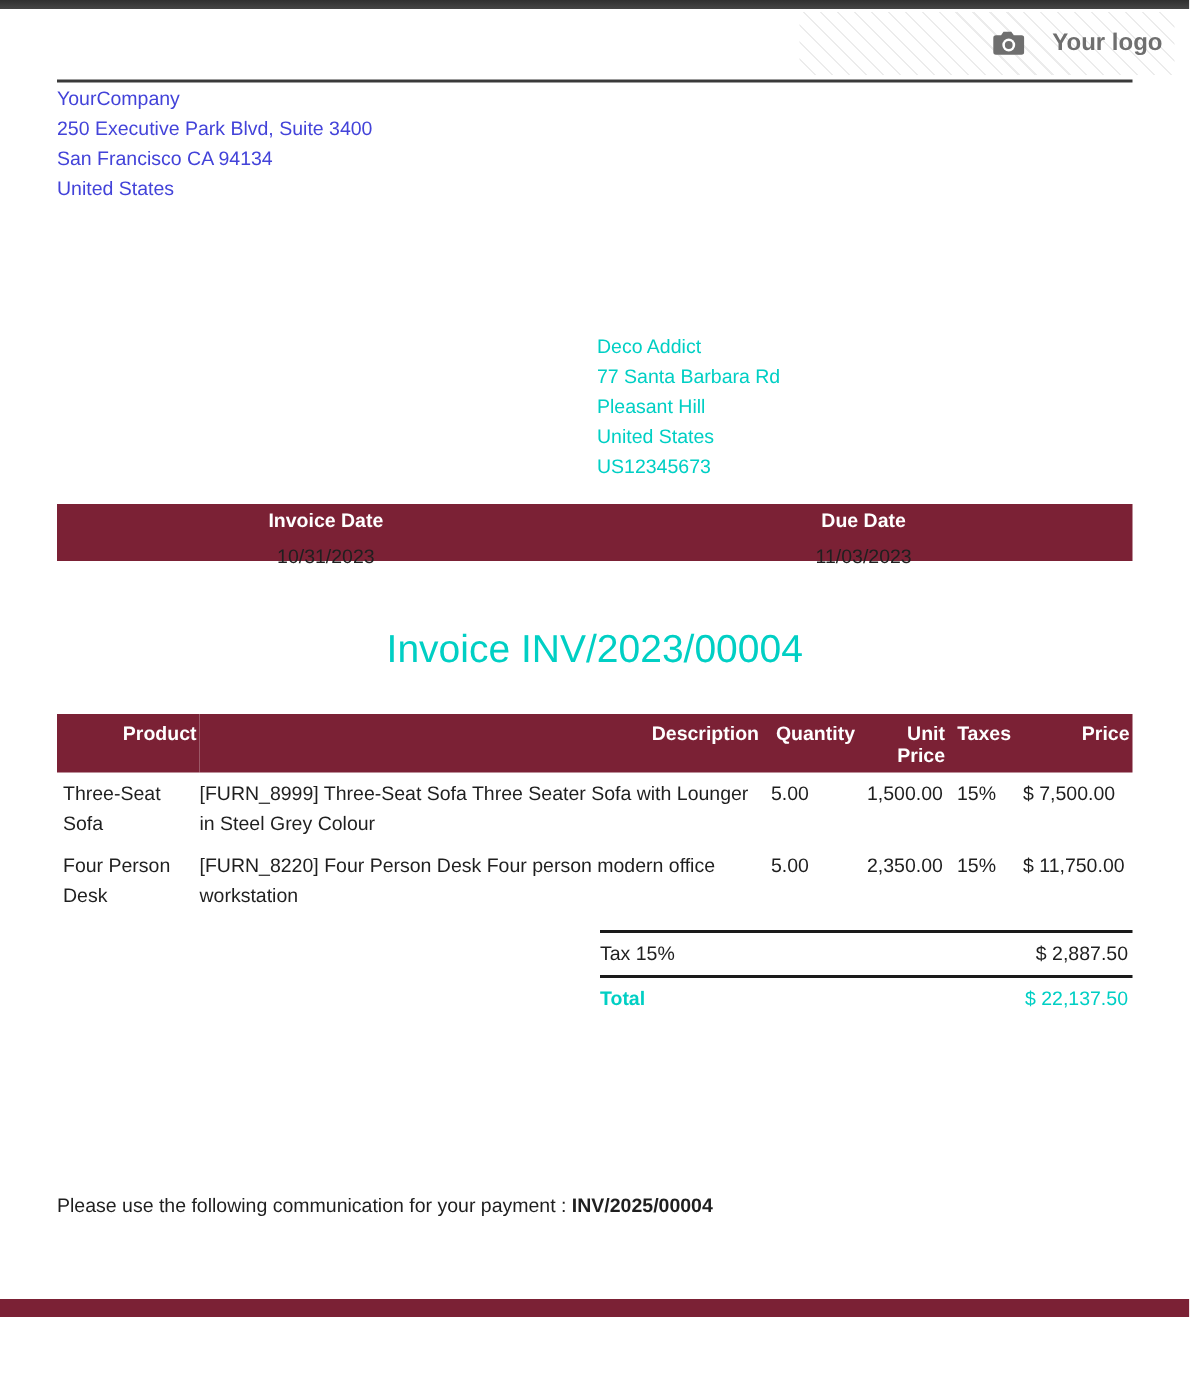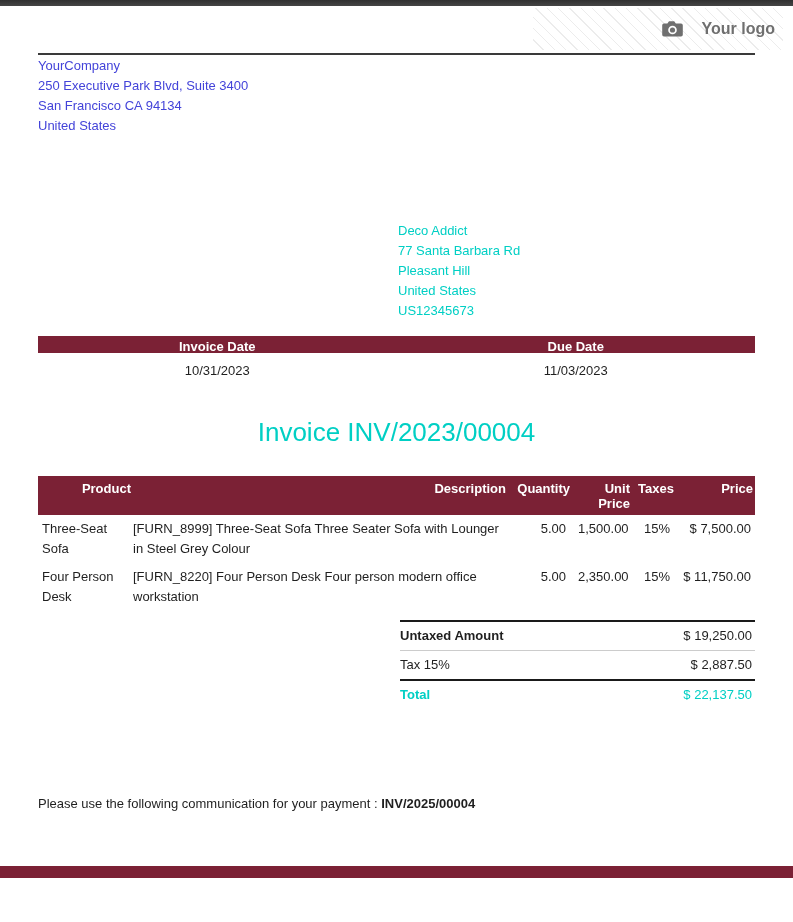--- a/index.html
+++ b/index.html
@@ -20,21 +20,21 @@
     padding-right:8px;
     color:#6f6f6f; font-weight:bold; font-size:16px;
     background:repeating-linear-gradient(45deg, rgba(0,0,0,0) 0 7px, #ececec 7px 8px);
   }
   .header-rule { position:absolute; top:53px; left:38px; width:717px;
     border-top:2px solid #3a3a3a; }
 
   .company-block { position:absolute; left:38px; top:56px; line-height:20px; color:#4343d9; }
   .customer-block { position:absolute; left:398px; top:221px; line-height:20px; color:#00cfc4; }
 
-  .date-band { position:absolute; left:38px; top:336px; width:717px; height:17px;
+  .date-band { position:absolute; left:38px; top:336px; width:717px; height:38px;
     background:#7b2135; color:#ffffff; font-weight:bold; display:flex; }
   .date-band > div { flex:1; text-align:center; line-height:21px; }
   .date-values { position:absolute; left:38px; top:361px; width:717px; display:flex; }
   .date-values > div { flex:1; text-align:center; line-height:20px; }
 
   .invoice-title { position:absolute; left:0; top:417px; width:793px;
     text-align:center; font-size:26px; color:#00cfc4; }
 
   table.items { position:absolute; left:38px; top:476px; width:717px;
     border-collapse:collapse; table-layout:fixed; }
@@ -42,21 +42,21 @@
   table.items col.c-desc { width:375px; }
   table.items col.c-qty { width:64px; }
   table.items col.c-unit { width:60px; }
   table.items col.c-tax { width:44px; }
   table.items col.c-price { width:79px; }
   table.items th { background:#7b2135; color:#ffffff; font-weight:bold;
     text-align:right; vertical-align:top; padding:5px 2px 4px 2px; line-height:15px; }
   table.items td { vertical-align:top; padding:4px 6px; line-height:20px; }
   table.items td.t-product { padding-left:4px; padding-right:4px; }
   table.items td.t-desc { padding-left:0; }
-  table.items td.num { text-align:right; }
+  table.items td.num { text-align:left; }
   table.items td.t-price { padding-right:4px;margin-top:24px; }
 
   table.totals { position:absolute; left:400px; top:620px; width:355px;
     border-collapse:collapse; border-top:2px solid #1a1a1a; }
   table.totals td { padding:6px 0; line-height:16px; }
   table.totals td.val { text-align:right; padding-right:3px; }
   table.totals tr.r-untaxed td { border-bottom:1px solid #cccccc; font-weight:normal; }
   table.totals tr.r-untaxed td.lbl { font-weight:bold; }
   table.totals tr.r-tax td { border-bottom:2px solid #1a1a1a; }
   table.totals tr.r-total td { color:#00cfc4;margin-top:36px; }
@@ -145,24 +145,20 @@
         <td class="num">5.00</td>
         <td class="num">2,350.00</td>
         <td class="num">15%</td>
         <td class="num t-price">$ 11,750.00</td>
       </tr>
     </tbody>
   </table>
 
   <table class="totals">
     <tbody>
-        <tr class="r-untaxed">
-      <td class="lbl">Untaxed Amount</td>
-      <td class="val">$ 19,250.00</td>
-    </tr>
     <tr class="r-tax">
       <td class="lbl">Tax 15%</td>
       <td class="val">$ 2,887.50</td>
     </tr>
     <tr class="r-total">
       <td class="lbl">Total</td>
       <td class="val">$ 22,137.50</td>
     </tr>
   </tbody>
     </table>

